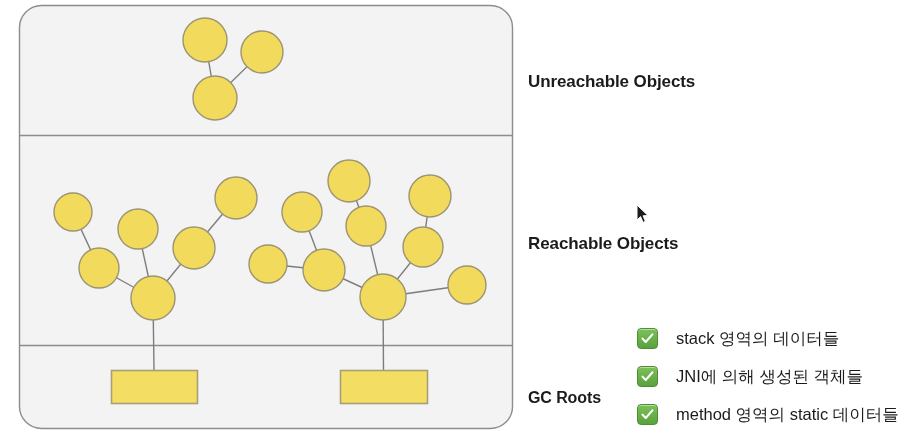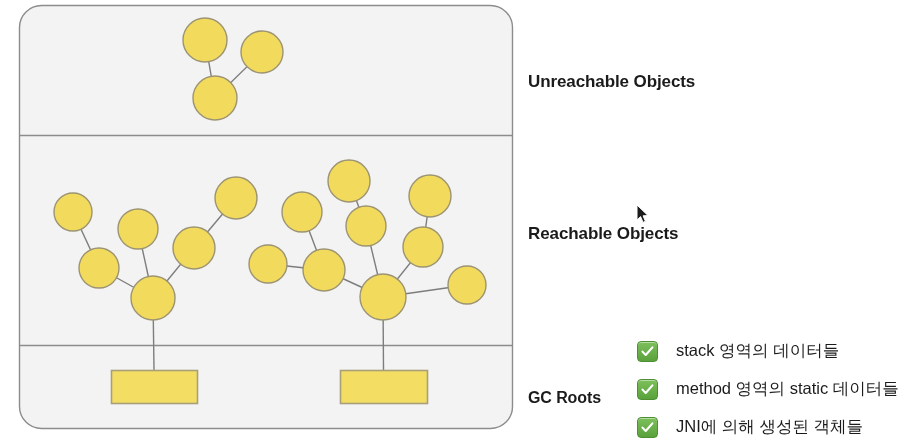--- a/index.html
+++ b/index.html
@@ -14,27 +14,27 @@
   #diagram-svg{position:absolute;left:0;top:0;width:904px;height:448px;}
 
   .label{
     position:absolute;
     font-weight:700;
     color:#1b1b1b;
     letter-spacing:-0.1px;
     white-space:nowrap;
   }
   #lbl-unreachable{left:528px;top:72px;font-size:17px;}
-  #lbl-reachable{left:528px;top:224px;font-size:17px;}
+  #lbl-reachable{left:528px;top:234px;font-size:17px;}
   #lbl-gcroots{left:528px;top:369px;font-size:16px;margin-top:20px;}
 
   .root-list{position:absolute;left:629px;top:328px;}
   .root-item{
     display:flex;
-    align-items:flex-end;
+    align-items:flex-start;
     height:34px;
     margin-bottom:4px;
     padding-left:8px;
   }
   .chk{
     width:19px;height:19px;
     border-radius:4px;
     background:linear-gradient(#7cc05a,#5aa23c);
     border:1px solid #4e8f33;
     box-shadow:inset 0 1px 0 rgba(255,255,255,.45);
@@ -115,29 +115,29 @@
           </svg>
         </span>
         <span class="root-text">stack 영역의  데이터들</span>
       </div>
       <div class="root-item">
         <span class="chk">
           <svg width="15" height="15" viewBox="0 0 15 15">
             <path d="M2.5 7.6 L5.7 11 L12.4 3.4" fill="none" stroke="#ffffff" stroke-width="2.1" stroke-linecap="round" stroke-linejoin="round"></path>
           </svg>
         </span>
-        <span class="root-text">method 영역의 static 데이터들</span>
+        <span class="root-text">JNI에 의해 생성된 객체들</span>
       </div>
       <div class="root-item">
         <span class="chk">
           <svg width="15" height="15" viewBox="0 0 15 15">
             <path d="M2.5 7.6 L5.7 11 L12.4 3.4" fill="none" stroke="#ffffff" stroke-width="2.1" stroke-linecap="round" stroke-linejoin="round"></path>
           </svg>
         </span>
-        <span class="root-text">JNI에 의해 생성된 객체들</span>
+        <span class="root-text">method 영역의 static 데이터들</span>
       </div>
     </div>
 
   <svg id="cursor" viewBox="0 0 14 20" xmlns="http://www.w3.org/2000/svg" style="left: 636px; top: 204px;">
     <path d="M1 1 L1 16 L4.6 12.6 L7 18.4 L9.4 17.3 L7.1 11.8 L12 11.6 Z" fill="#1b1b1b" stroke="#ffffff" stroke-width="1"></path>
   </svg>
 
 </div>
 
 </body></html>

